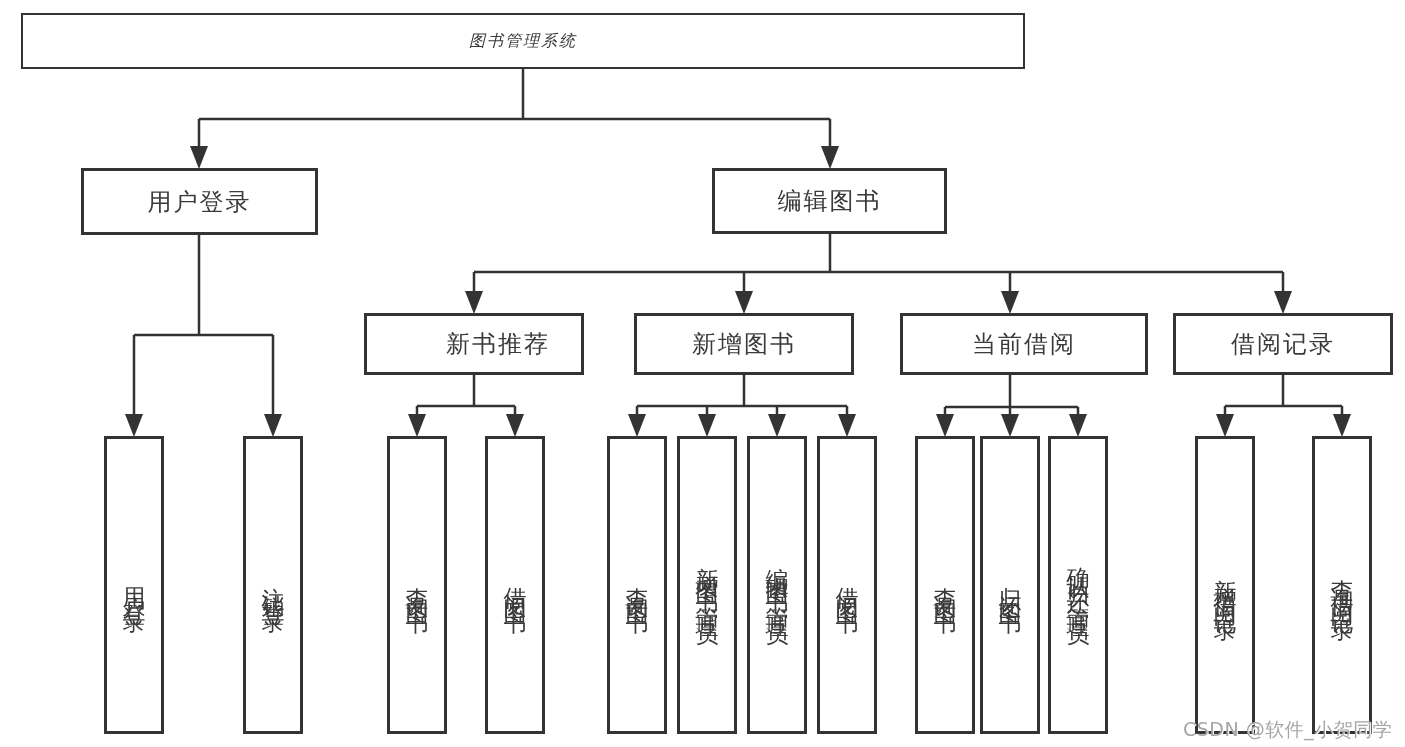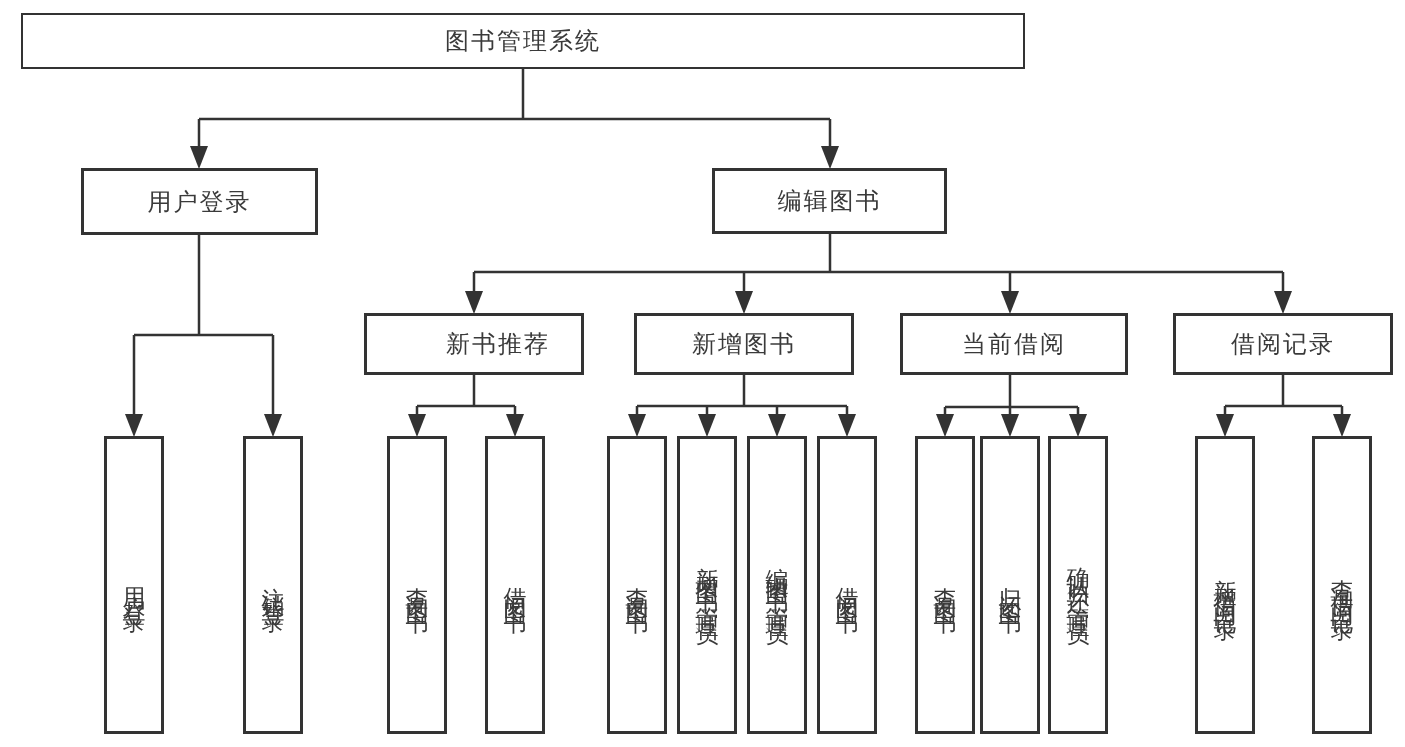--- a/index.html
+++ b/index.html
@@ -21,21 +21,21 @@
   .connectors{position:absolute;left:0;top:0;width:1405px;height:747px;color:var(--line);}
   .connectors path{stroke:currentColor;stroke-width:2.5;fill:none;}
   .connectors polygon{fill:currentColor;stroke:none;}
   .node{
     position:absolute;box-sizing:border-box;
     background:var(--box-fill);
     border:3px solid var(--line);
     display:flex;align-items:center;justify-content:center;
     text-align:center;line-height:1.25;
   }
-  .node.root{border-width:2px;font-size:24px;letter-spacing:2px;}
+  .node.root{border-width:2px;font-size:16px;letter-spacing:2px;font-style:italic;}
   .node.branch{font-size:24px;letter-spacing:2px;}
   .node.leaf{
     writing-mode:vertical-rl;
     text-orientation:mixed;
     font-size:23px;
     letter-spacing:8px;
     line-height:1;
   }
   .watermark{
     position:absolute;left:1183px;top:717px;
@@ -92,35 +92,36 @@
     </g>
   </svg>
 
   <div class="node root" style="left:21px;top:13px;width:1004px;height:56px;">图书管理系统</div>
 
   <div class="node branch" style="left:81px;top:168px;width:237px;height:67px;">用户登录</div>
   <div class="node branch" style="left:712px;top:168px;width:235px;height:66px;">编辑图书</div>
 
   <div class="node branch" style="left:364px;top:313px;width:220px;height:62px;padding-left:48px;">新书推荐</div>
   <div class="node branch" style="left:634px;top:313px;width:220px;height:62px;">新增图书</div>
-  <div class="node branch" style="left:900px;top:313px;width:228px;height:62px;">当前借阅</div>
+  <div class="node branch" style="left:900px;top:313px;width:248px;height:62px;">当前借阅</div>
   <div class="node branch" style="left:1173px;top:313px;width:220px;height:62px;">借阅记录</div>
 
   <div class="node leaf" style="left:104px;top:436px;width:60px;height:298px;">用户登录</div>
   <div class="node leaf" style="left:243px;top:436px;width:60px;height:298px;">注销登录</div>
 
   <div class="node leaf" style="left:387px;top:436px;width:60px;height:298px;">查询图书</div>
   <div class="node leaf" style="left:485px;top:436px;width:60px;height:298px;">借阅图书</div>
 
   <div class="node leaf" style="left:607px;top:436px;width:60px;height:298px;">查询图书</div>
   <div class="node leaf" style="left:677px;top:436px;width:60px;height:298px;">新增图书（管理员）</div>
   <div class="node leaf" style="left:747px;top:436px;width:60px;height:298px;">编辑图书（管理员）</div>
   <div class="node leaf" style="left:817px;top:436px;width:60px;height:298px;">借阅图书</div>
 
   <div class="node leaf" style="left:915px;top:436px;width:60px;height:298px;">查询图书</div>
   <div class="node leaf" style="left:980px;top:436px;width:60px;height:298px;">归还图书</div>
   <div class="node leaf" style="left:1048px;top:436px;width:60px;height:298px;">确认归还（管理员）</div>
 
   <div class="node leaf" style="left:1195px;top:436px;width:60px;height:298px;">新增借阅记录</div>
   <div class="node leaf" style="left:1312px;top:436px;width:60px;height:298px;">查询借阅记录</div>
 
+  <div class="watermark">CSDN @软件_小贺同学</div>
 
 </div>
 
 </body></html>

